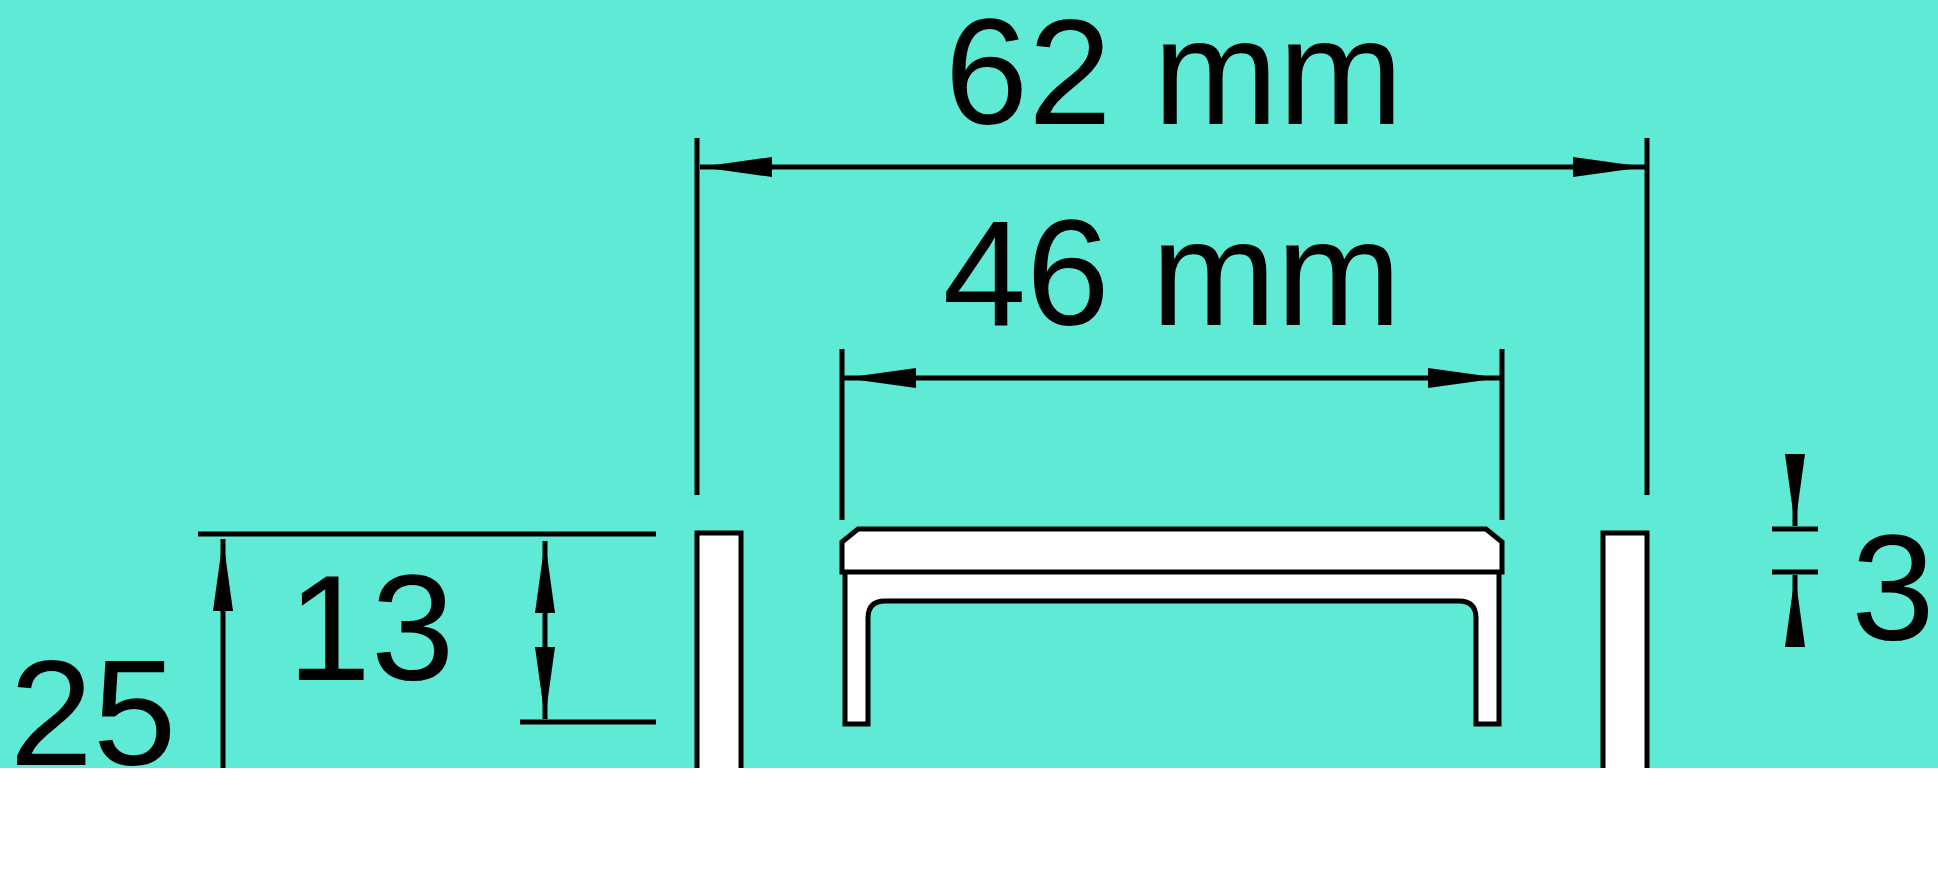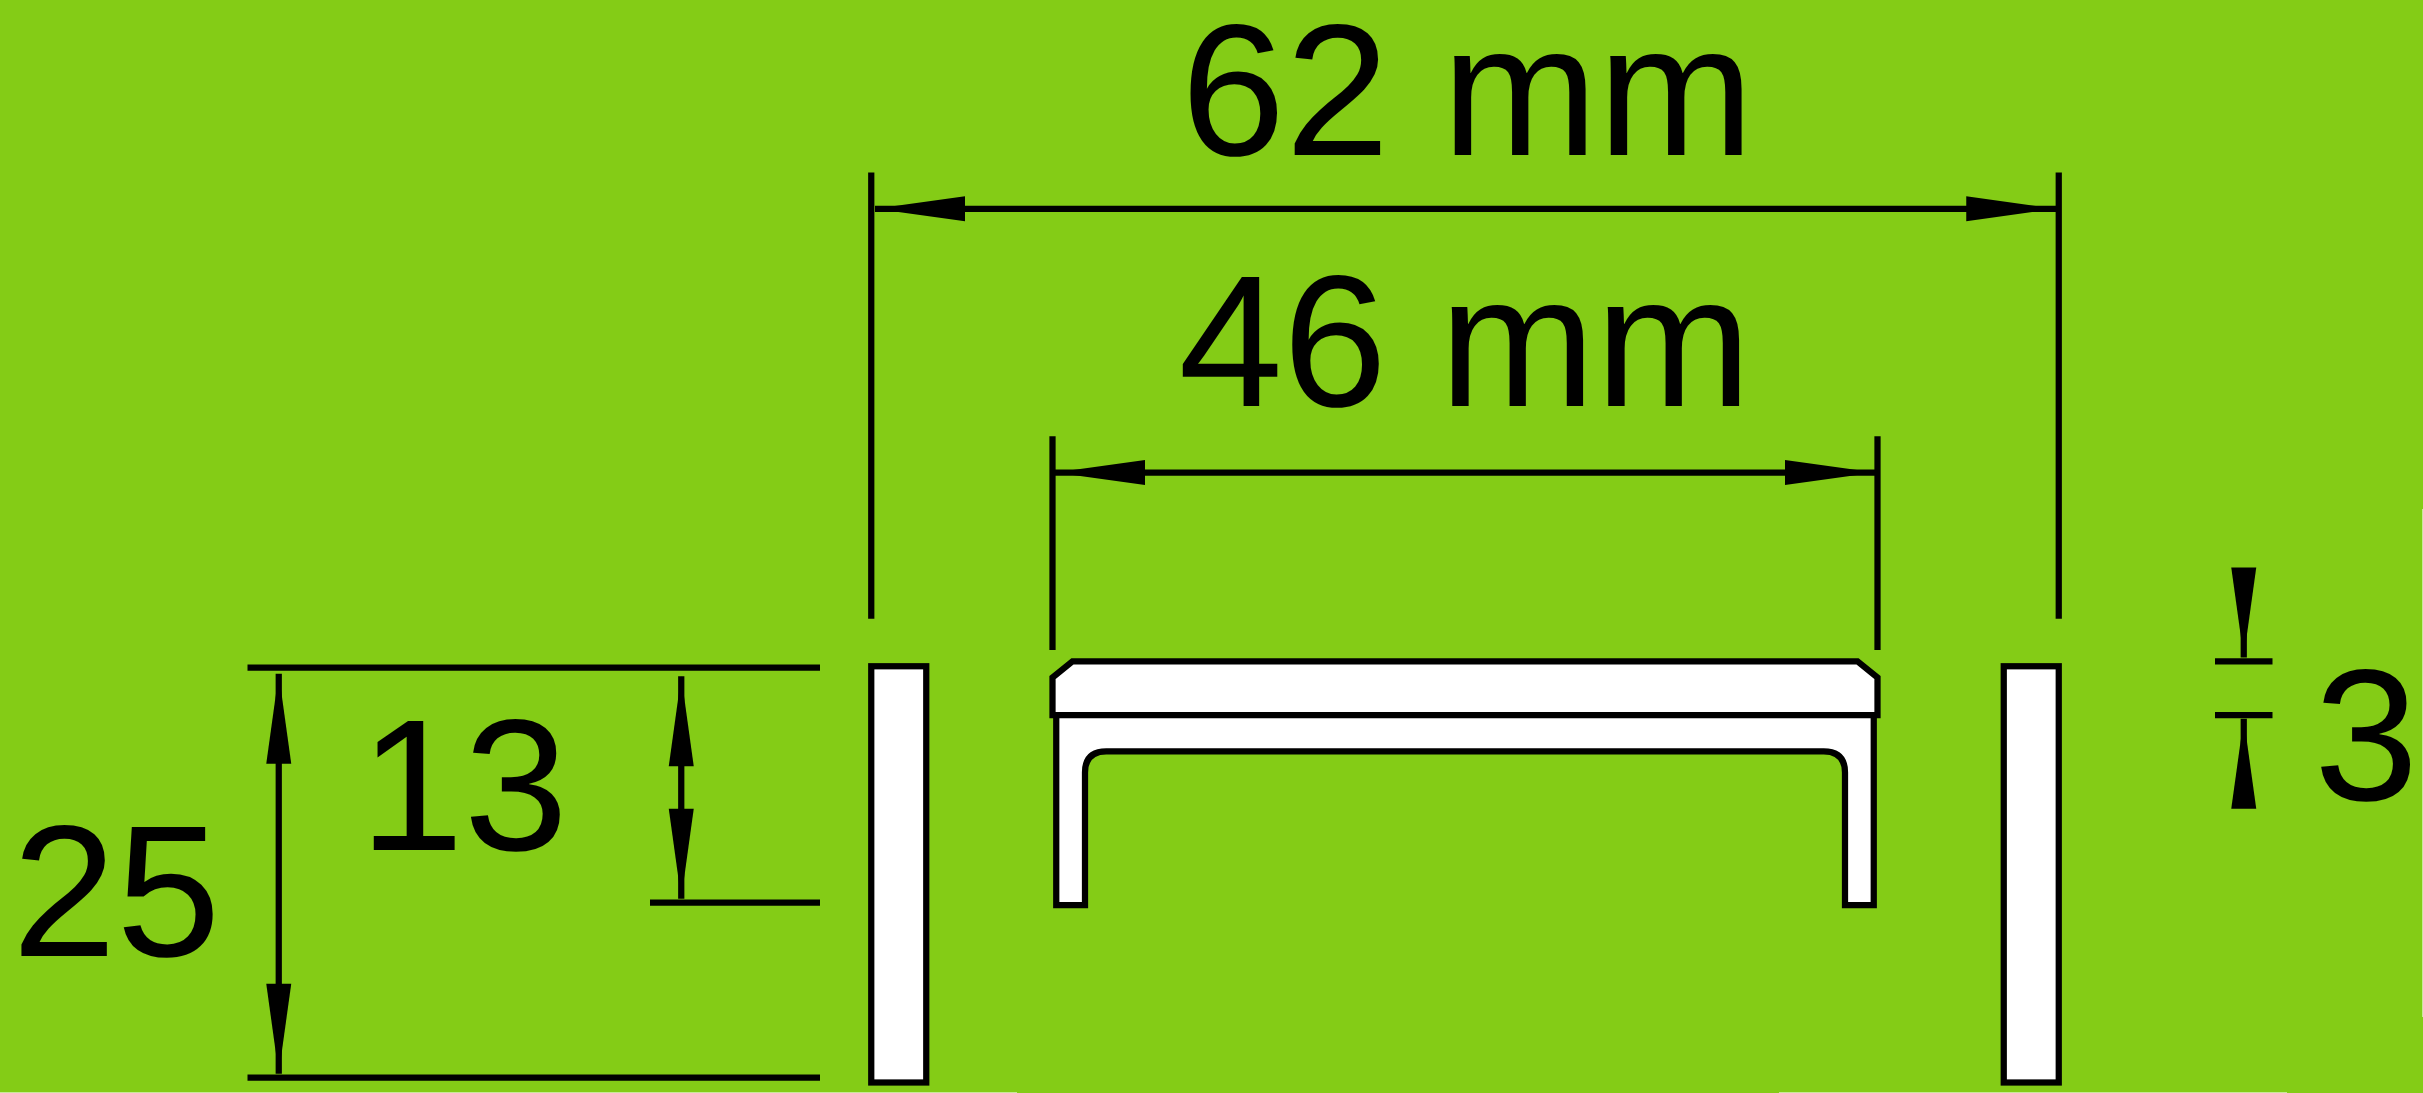--- a/index.html
+++ b/index.html
@@ -3,22 +3,22 @@
 <meta charset="utf-8">
 <style>
   html, body {
     margin: 0;
     padding: 0;
     background: #ffffff;
   }
   .drawing-wrap {
     position: relative;
     width: 1938px;
-    height: 874px;
-    background: #84cc16;
+    height: 768px;
+    background: #5eead4;
     overflow: hidden;
   }
   svg {
     display: block;
   }
   .dim-text {
     font-family: "Liberation Sans", "DejaVu Sans", sans-serif;
     font-size: 150px;
     font-weight: 400;
     fill: #000000;

